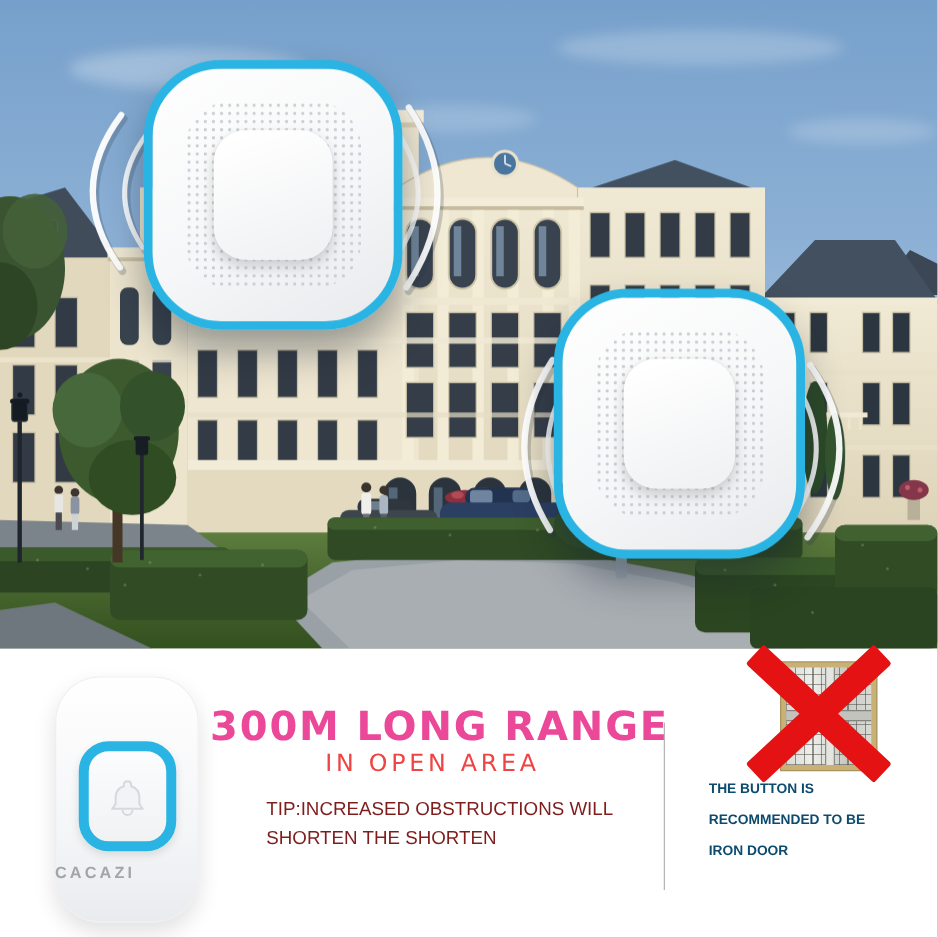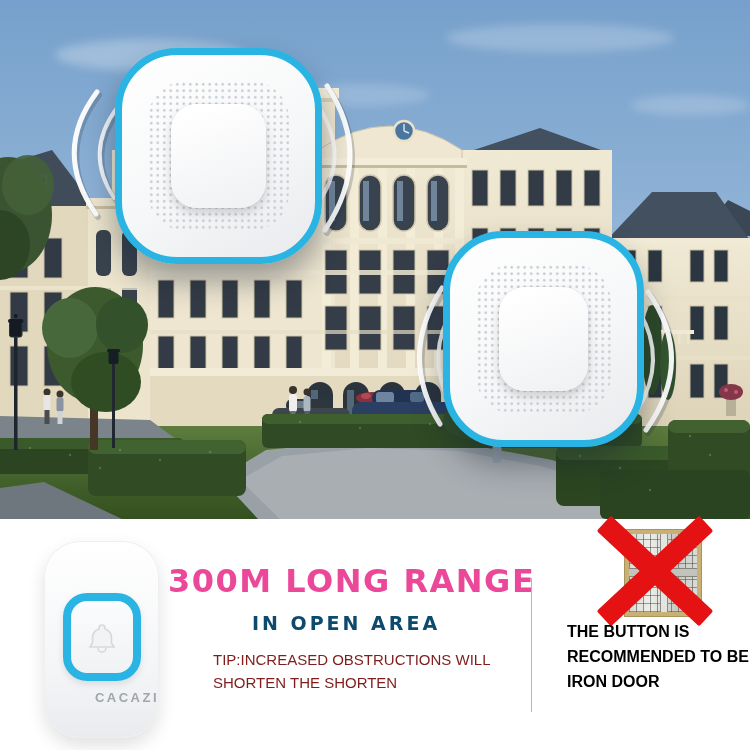--- a/index.html
+++ b/index.html
@@ -23,29 +23,29 @@
     box-shadow:0 5px 10px rgba(0,0,0,.16), 0 0 0 1px rgba(0,0,0,.03); }
 
   
   #transmitter { position:absolute; left:44px; top:541px; width:115px; height:197px;
     border-radius:36px; background:linear-gradient(180deg,#ffffff 0%,#f4f5f7 65%,#e9ebee 100%);
     box-shadow:0 8px 18px rgba(0,0,0,.12), inset 0 0 0 1px #efefef; }
   #push-ring { position:absolute; left:50%; transform:translateX(-50%); top:52px;
     width:78px; height:88px; border-radius:24px; border:8px solid #29b4e3;
     background:linear-gradient(180deg,#fbfcfd,#f0f2f4); box-shadow:0 3px 7px rgba(0,0,0,.10); }
   #push-ring svg { position:absolute; left:50%; top:50%; transform:translate(-50%,-50%); }
-  #brand-label { position:absolute; bottom:33px; width:100%; text-align:right;
+  #brand-label { position:absolute; bottom:33px; width:100%; text-align:left;
     color:#a0a6ab; font-size:13px; font-weight:600; letter-spacing:2.5px; }
 
   
   #headline { position:absolute; left:168px; top:562px; width:356px; text-align:center; }
   #range-title { font-size:32px; font-weight:800; letter-spacing:1.5px; color:#ec4899;
     font-family:"DejaVu Sans","Liberation Sans",sans-serif; white-space:nowrap; }
-  #range-subtitle { margin-top:12px; font-size:19px; font-weight:700; letter-spacing:3px;
-    color:#0c4a6e; font-family:"DejaVu Sans","Liberation Sans",sans-serif; }
+  #range-subtitle { margin-top:0; font-size:19px; font-weight:400; letter-spacing:3px;
+    color:#ef4444; font-family:"DejaVu Sans","Liberation Sans",sans-serif; }
   #tip { margin-top:15px; text-align:left; padding-left:45px; color:#7f1d1d;
     font-size:15px; font-weight:500; line-height:1.5; }
 
   #divider { position:absolute; left:531px; top:578px; width:1px; height:134px; background:#b5b5b5; }
 
   
   #door-figure { position:absolute; left:625px; top:530px; width:76px; height:86px;
     background:#c9b176; padding:4px; box-shadow:0 0 0 1px #a8925d; }
   #door-body { position:relative; width:100%; height:100%;
     background:
@@ -57,21 +57,21 @@
   #door-post { position:absolute; left:45%; top:0; width:8px; height:100%;
     background:#e4e4e0; border-left:1px solid #8b8b83; border-right:1px solid #8b8b83; }
   #red-x { position:absolute; left:655px; top:571px; width:0; height:0; }
   #red-x .bar { position:absolute; left:0; top:0; width:140px; height:21px;
     background:#e41212; border-radius:2px; }
   #red-x .bar-1 { transform:translate(-50%,-50%) rotate(43deg); }
   #red-x .bar-2 { transform:translate(-50%,-50%) rotate(-43deg); }
 
   
   #warning-text { position:absolute; left:567px; top:619px; width:182px;
-    color:#000000; font-size:16px; font-weight:600; line-height:25px; }
+    color:#0c4a6e; font-size:11px; font-weight:600; line-height:25px; }
   #warning-text span { display:block; }
 </style>
 </head>
 <body>
 
 <div id="canvas">
 
   <div id="photo">
   <svg width="750" height="519" viewBox="0 0 750 519">
     <defs>

